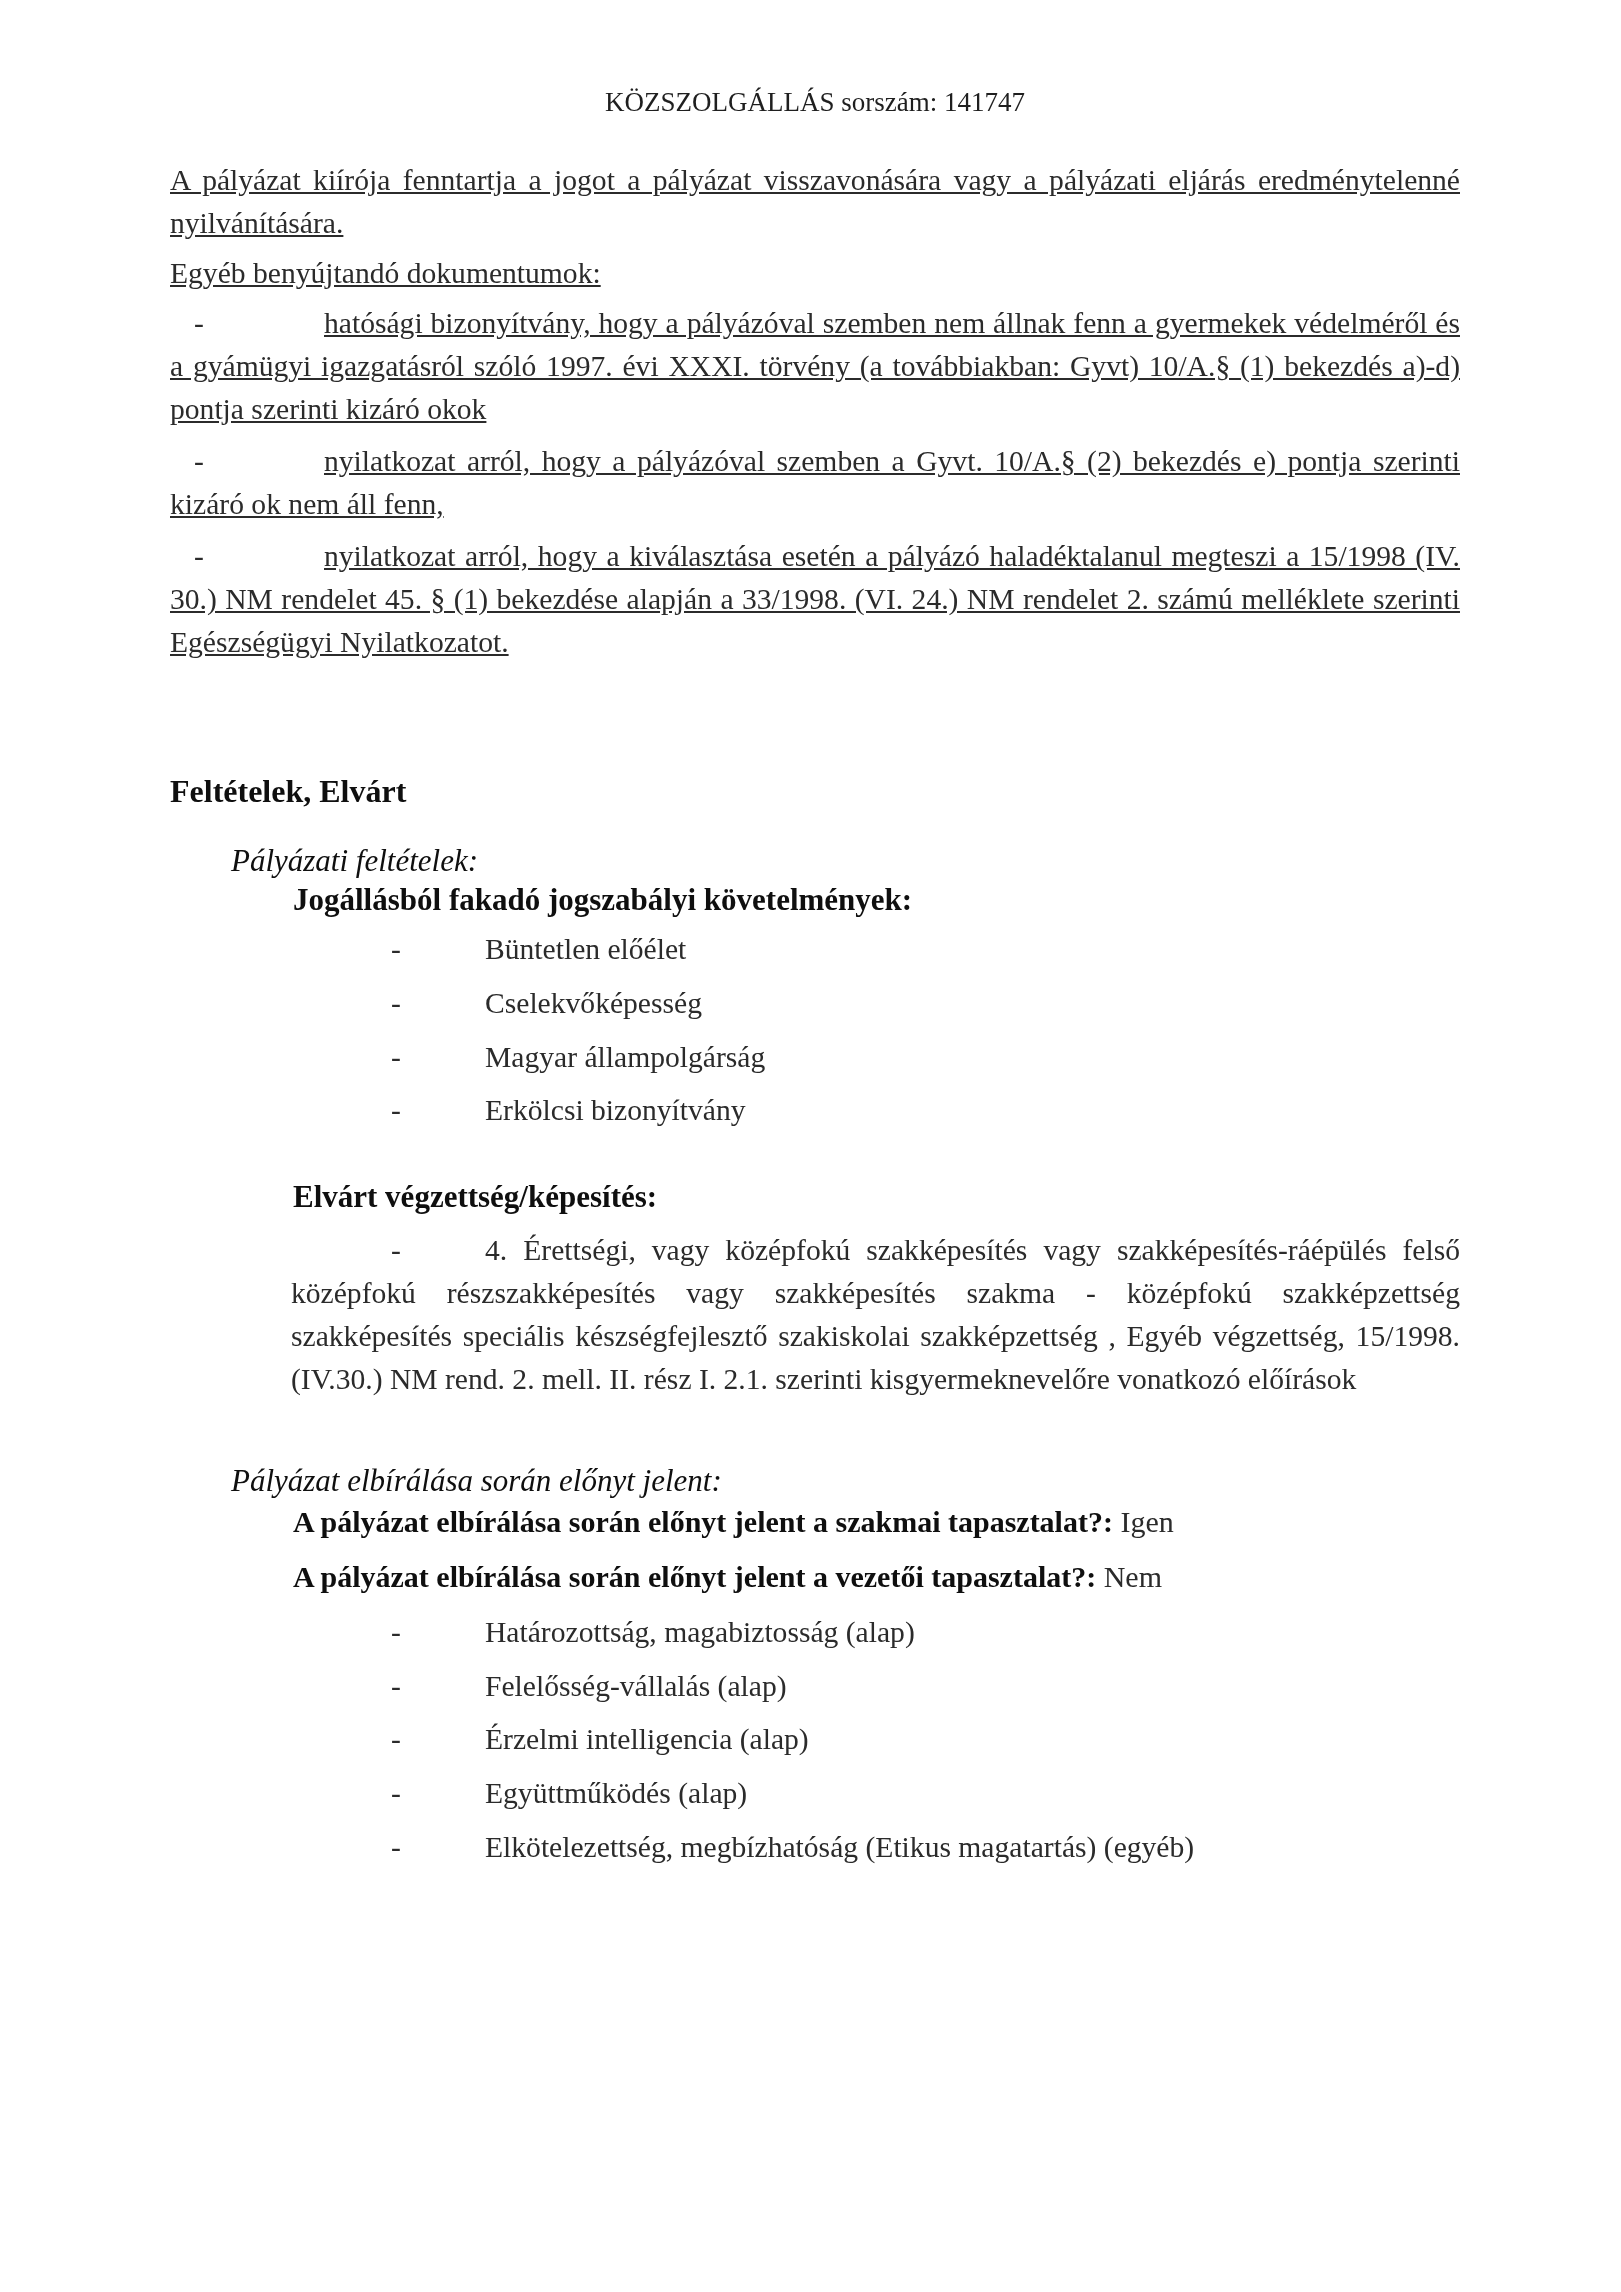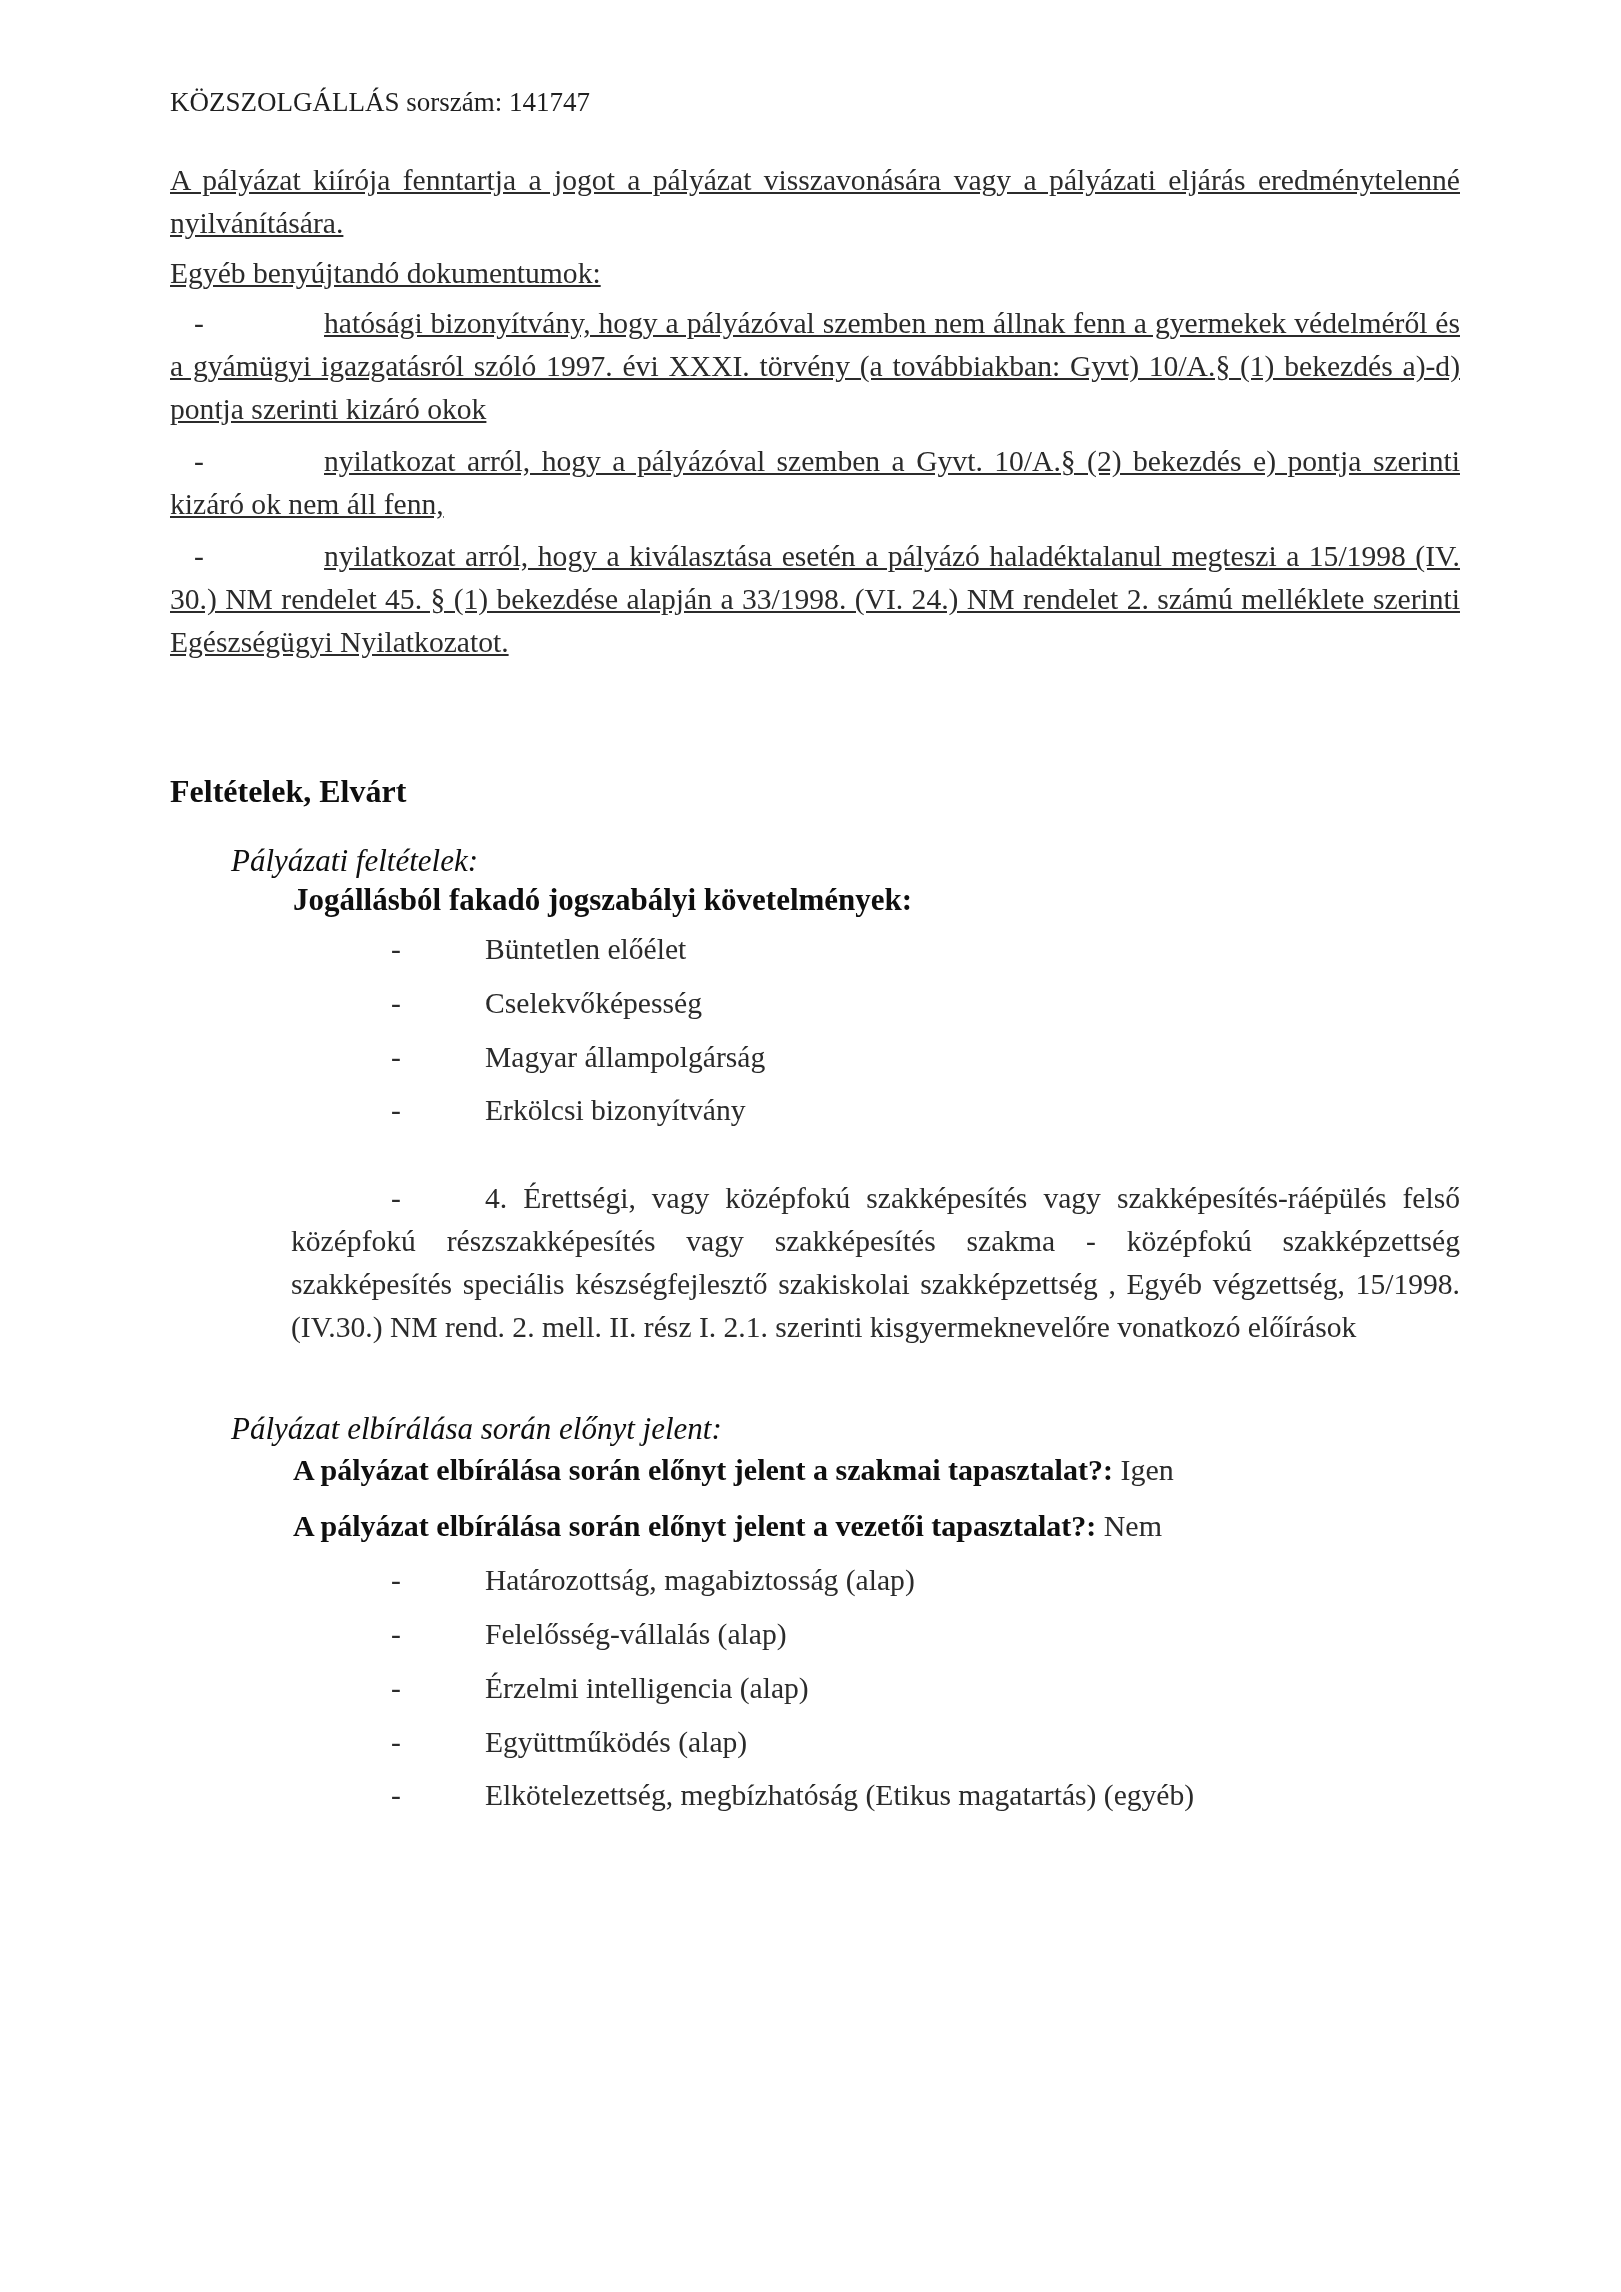--- a/index.html
+++ b/index.html
@@ -16,21 +16,21 @@
   }
   .page {
     box-sizing: border-box;
     width: 1621px;
     height: 2293px;
     padding: 85px 161px 0 170px;
     background: #ffffff;
   }
   
   .doc-header {
-    text-align: left;
+    text-align: center;
     font-size: 27px;
     line-height: 34px;
     color: #1f1f1f;
   }
   .doc-header .hline { margin: 0 0 27px 0; }
   .doc-header .hline:last-child { margin-bottom: 0; }
 
   
   .bodytext { font-size: 29.6px; line-height: 43px; }
   .just { text-align: justify; }
@@ -108,20 +108,21 @@
     <h4 class="sub2">Jogállásból fakadó jogszabályi követelmények:</h4>
 
     <div>
       <p class="li2"><span class="tab">-</span><span>Büntetlen előélet</span></p>
       <p class="li2"><span class="tab">-</span><span>Cselekvőképesség</span></p>
       <p class="li2"><span class="tab">-</span><span>Magyar állampolgárság</span></p>
       <p class="li2"><span class="tab">-</span><span>Erkölcsi bizonyítvány</span></p>
     </div>
 
     <div class="edu-block">
+      <h4 class="sub2">Elvárt végzettség/képesítés:</h4>
       <p class="li2 just"><span class="tab">-</span><span>4. Érettségi, vagy középfokú szakképesítés vagy szakképesítés-ráépülés felső középfokú részszakképesítés vagy szakképesítés szakma - középfokú szakképzettség szakképesítés speciális készségfejlesztő szakiskolai szakképzettség , Egyéb végzettség, 15/1998. (IV.30.) NM rend. 2. mell. II. rész I. 2.1. szerinti kisgyermeknevelőre vonatkozó előírások</span></p>
     </div>
   </div>
 
   <div class="sec-advantages bodytext">
     <h3 class="sub-italic">Pályázat elbírálása során előnyt jelent:</h3>
 
     <p class="qline"><b>A pályázat elbírálása során előnyt jelent a szakmai tapasztalat?:</b> <span class="answer">Igen</span></p>
     <p class="qline"><b>A pályázat elbírálása során előnyt jelent a vezetői tapasztalat?:</b> <span class="answer">Nem</span></p>
 

